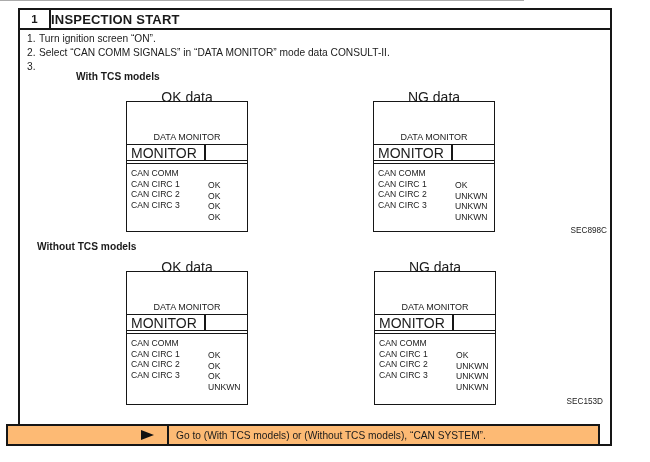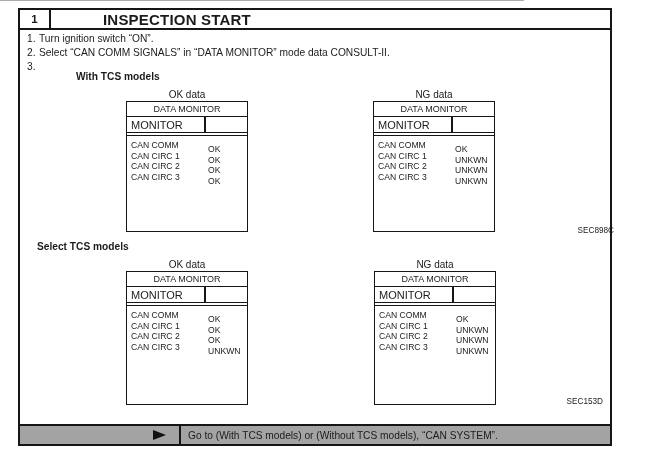--- a/index.html
+++ b/index.html
@@ -8,58 +8,58 @@
   .page { position:relative; width:650px; height:462px; background:#fff; overflow:hidden; }
 
   .scan-edge { position:absolute; left:0; top:0; width:524px; height:1px; background:#ababab; }
 
   .frame { position:absolute; left:18px; top:8px; width:594px; height:438px; border:2px solid #161616; }
 
   .header-bar { position:absolute; left:18px; top:8px; width:594px; height:22px;
                 border:2px solid #161616; display:flex; background:#fff; }
   .header-num { width:31px; border-right:2px solid #161616; display:flex; align-items:center;
                 justify-content:center; font-weight:700; font-size:11.5px; }
-  .header-title { display:flex; align-items:center; padding-left:12px; font-weight:700;
-                  font-size:15px; letter-spacing:0.2px;margin-left:40px; }
+  .header-title { display:flex; align-items:center; padding-left:0; font-weight:700;
+                  font-size:13px; letter-spacing:0.2px; }
 
   .steps { position:absolute; left:27px; top:32px; font-size:10.2px; line-height:13.8px; }
   .step { display:flex; }
   .step-num { width:12px; flex:none; }
 
   .section-heading { position:absolute; font-size:10.2px; font-weight:700; }
   .h1 { left:36px; top:71px;margin-left:40px; }
   .h2 { left:37px; top:241px; }
 
-  .table-caption { position:absolute; width:122px; text-align:center; font-size:10px; }
+  .table-caption { position:absolute; width:122px; text-align:center; font-size:14px; }
   .c1 { left:126px; top:89px; }
   .c2 { left:373px; top:89px; }
   .c3 { left:126px; top:259px; }
   .c4 { left:374px; top:259px; }
 
   .monitor-table { position:absolute; width:122px; border:1.5px solid #161616; background:#fff; }
   .t1 { left:126px; top:101px; height:131px; }
   .t2 { left:373px; top:101px; height:131px; }
   .t3 { left:126px; top:271px; height:134px; }
   .t4 { left:374px; top:271px; height:134px; }
 
   .mt-title { height:15px; line-height:15px; border-bottom:1.5px solid #161616;
-              text-align:center; font-size:9px; }
+              text-align:center; font-size:9px;margin-top:28px; }
   .mt-colhead { position:relative; height:16px; line-height:16px;
-                border-bottom:1.5px solid #161616; padding-left:4px; font-size:11px; }
+                border-bottom:1.5px solid #161616; padding-left:4px; font-size:14px; }
   .mt-colhead-divider { position:absolute; top:0; bottom:0; left:77px; width:1.5px; background:#161616; }
   .mt-body { margin-top:2px; border-top:1.5px solid #161616; padding-top:4px; font-size:8.6px; }
   .mt-row { position:relative; height:10.5px; line-height:10.5px; padding-left:4px; white-space:nowrap; }
-  .mt-status { position:absolute; left:81px; top:4px; }
+  .mt-status { position:absolute; left:81px; top:12px; }
 
   .figure-code { position:absolute; font-size:8.2px; }
-  .f1 { top:226px; right:36px; }
+  .f1 { top:226px; right:43px; }
   .f2 { top:397px; right:47px; }
 
-  .footer-bar { position:absolute; left:18px; top:424px; width:594px; height:22px;
-                border:2px solid #161616; display:flex; background:#a3a3a3; }
+  .footer-bar { position:absolute; left:6px; top:424px; width:594px; height:22px;
+                border:2px solid #161616; display:flex; background:#fdba74; }
   .footer-cell-arrow { width:161px; border-right:2px solid #161616; display:flex;
                        align-items:center; justify-content:flex-end; padding-right:13px; }
   .arrow-triangle { width:0; height:0; border-left:13px solid #111;
                     border-top:5.5px solid transparent; border-bottom:5.5px solid transparent; }
   .footer-cell-text { flex:1; display:flex; align-items:center; padding-left:7px; font-size:10.2px; }
 </style>
 </head>
 <body>
 
 <div class="page">
@@ -67,21 +67,21 @@
   <div class="frame"></div>
 
   <div class="header-bar">
     <div class="header-num">1</div>
     <div class="header-title">INSPECTION START</div>
   </div>
 
   <div class="steps">
     <div class="step">
       <span class="step-num">1.</span>
-      <span>Turn ignition switch “ON”.</span>
+      <span>Turn ignition screen “ON”.</span>
     </div>
     <div class="step">
       <span class="step-num">2.</span>
       <span>Select “CAN COMM SIGNALS” in “DATA MONITOR” mode data CONSULT-II.</span>
     </div>
     <div class="step">
       <span class="step-num">3.</span>
     </div>
   </div>
 
@@ -136,21 +136,21 @@
       </div>
       <div class="mt-row">
         <span class="mt-item">CAN CIRC 3</span>
         <span class="mt-status">UNKWN</span>
       </div>
     </div>
   </div>
 
   <div class="figure-code f1">SEC898C</div>
 
-  <div class="section-heading h2">Select TCS models</div>
+  <div class="section-heading h2">Without TCS models</div>
 
   <div class="table-caption c3">OK data</div>
   <div class="monitor-table t3">
     <div class="mt-title">DATA MONITOR</div>
     <div class="mt-colhead">
       <span>MONITOR</span>
       <span class="mt-colhead-divider"></span>
     </div>
     <div class="mt-body">
       <div class="mt-row">

